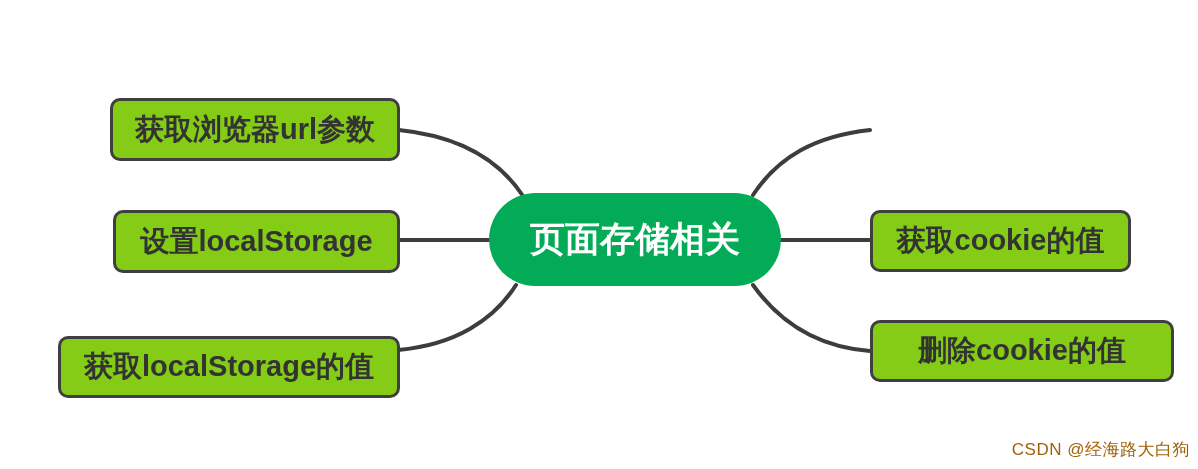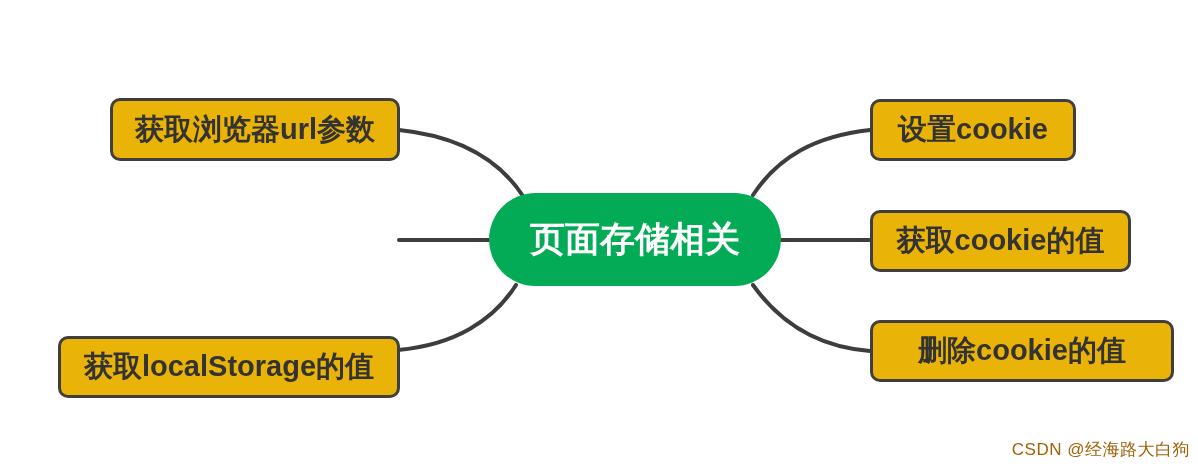--- a/index.html
+++ b/index.html
@@ -18,21 +18,21 @@
     width: 1198px; height: 469px;
   }
   .edges path {
     fill: none;
     stroke: #3d3d3d;
     stroke-width: 4;
     stroke-linecap: round;
   }
   .node {
     position: absolute;
-    background: #eab308;
+    background: #84cc16;
     border: 3px solid #3f3f3f;
     border-radius: 10px;
     display: flex;
     align-items: center;
     justify-content: center;
     font-weight: bold;
     font-size: 29px;
     color: #333333;
     white-space: nowrap;
     cursor: default;
@@ -77,31 +77,31 @@
     <path d="M 399 240 L 492 240"></path>
     <path d="M 398 350 C 455 345, 494 320, 516 285"></path>
     <path d="M 753 195 C 778 157, 815 136, 870 130"></path>
     <path d="M 778 240 L 870 240"></path>
     <path d="M 753 285 C 780 323, 818 347, 870 351"></path>
   </svg>
 
   <div class="node n-l1">
     <span>获取浏览器url参数</span>
   </div>
+  <div class="node n-l2">
+    <span>设置localStorage</span>
+  </div>
   <div class="node n-l3">
     <span>获取localStorage的值</span>
   </div>
 
   <div class="root">
     <span>页面存储相关</span>
   </div>
 
-  <div class="node n-r1">
-    <span>设置cookie</span>
-  </div>
   <div class="node n-r2">
     <span>获取cookie的值</span>
   </div>
   <div class="node n-r3">
     <span>删除cookie的值</span>
   </div>
 
   <div class="watermark">CSDN @经海路大白狗</div>
 
 </div>

